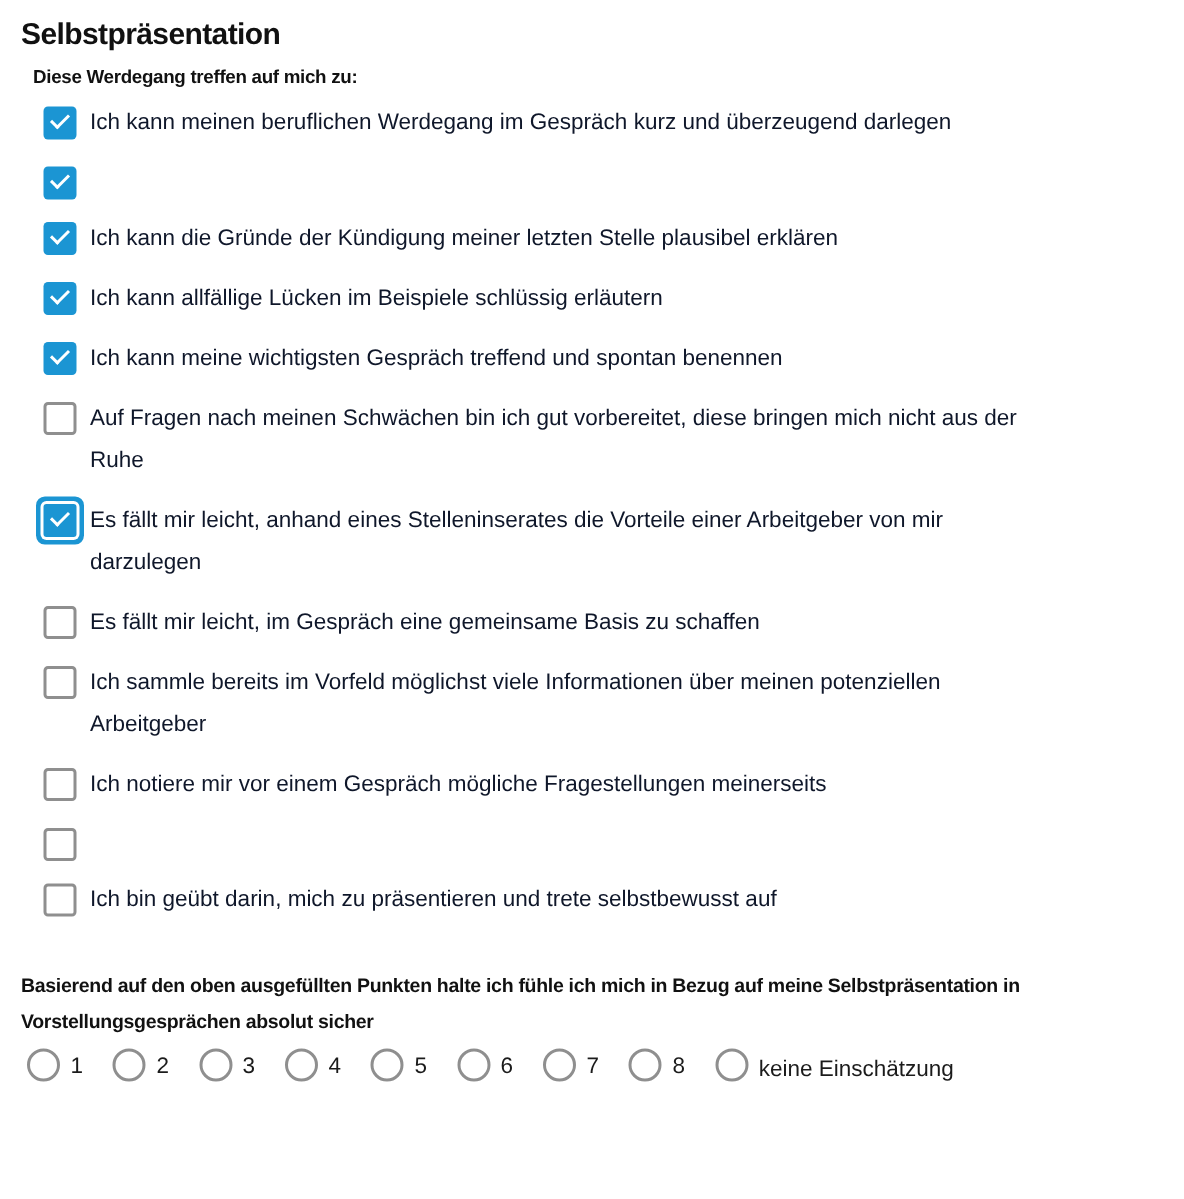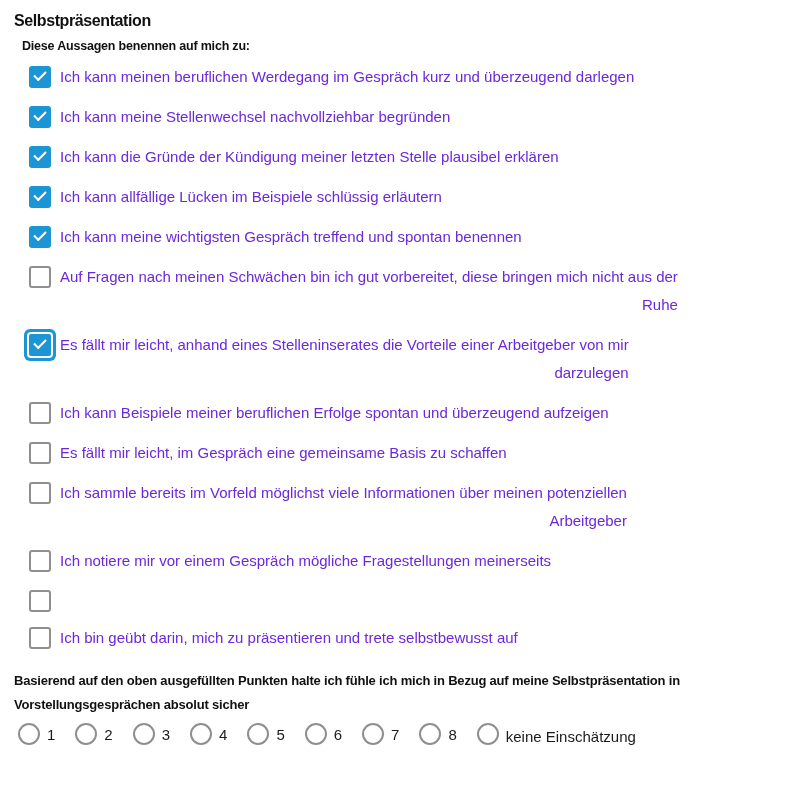--- a/index.html
+++ b/index.html
@@ -5,36 +5,36 @@
   * { margin: 0; padding: 0; box-sizing: border-box; }
   html, body { background: #ffffff; }
   body {
     width: 789px; height: 799px; overflow: hidden;
     font-family: "Liberation Sans", "DejaVu Sans", sans-serif;
     color: #1b1b1b;
   }
   .page { padding: 12px 14px 0 14px; }
 
   .page-title {
-    font-size: 16px; font-weight: bold; letter-spacing: -0.4px;
+    font-size: 20px; font-weight: bold; letter-spacing: -0.4px;
     margin-bottom: 9px; color: #111;
   }
   .subtitle {
     font-size: 12.5px; font-weight: bold; letter-spacing: -0.2px;
     margin-left: 8px; margin-bottom: 10px; color: #111;
   }
 
   .checklist { margin-left: 15px; }
   .check-item {
     display: flex; align-items: flex-start;
     margin-bottom: 12px;
   }
   .check-label {
     font-size: 15px; line-height: 28px; white-space: pre-line;
-    color: #6d28d9; max-width: 712px; cursor: default; text-align: right;
+    color: #0f172a; max-width: 712px; cursor: default;
   }
   .checkbox {
     flex: 0 0 auto;
     width: 22px; height: 22px; margin-top: 3px; margin-right: 9px;
     border: 2px solid var(--box-border, #8f8f8f);
     border-radius: 3px; background: #fff;
     position: relative; cursor: pointer;
   }
   .checkbox.checked {
     border: none; background: var(--accent, #1b95d3);
@@ -45,21 +45,21 @@
     border-left: 2.5px solid #fff; border-bottom: 2.5px solid #fff;
     transform: rotate(-45deg);
     left: 4.5px; top: 5px;
   }
   .checkmark { display: none; }
   .checkbox.focused {
     box-shadow: 0 0 0 2px #ffffff, 0 0 0 5px var(--accent, #1b95d3);
     border-radius: 2px;
   }
 
-  .rating-section { margin-top: 17px; }
+  .rating-section { margin-top: 31px; }
   .rating-question {
     font-size: 13px; font-weight: bold; letter-spacing: -0.2px;
     line-height: 24px; white-space: pre-line; color: #111;
     max-width: 740px;
   }
   .radio-row {
     display: flex; align-items: center;
     margin-top: 6px; margin-left: 4px;
   }
   .radio-option {
@@ -73,35 +73,34 @@
     border: 2px solid var(--box-border, #8f8f8f); background: #fff;
     margin-right: 7px;
   }
   .radio-label { font-size: 15px; color: #1b1b1b; }
 </style>
 </head>
 <body>
 
 <div class="page">
   <div class="page-title">Selbstpräsentation</div>
-  <div class="subtitle">Diese Aussagen benennen auf mich zu:</div>
+  <div class="subtitle">Diese Werdegang treffen auf mich zu:</div>
 
   <div class="checklist" id="checklist">
   <div class="check-item">
     <span class="checkbox checked">
           <span class="checkmark"></span>
         </span>
     <span class="check-label">Ich kann meinen beruflichen Werdegang im Gespräch kurz und überzeugend darlegen</span>
   </div>
 
   <div class="check-item">
     <span class="checkbox checked">
           <span class="checkmark"></span>
         </span>
-    <span class="check-label">Ich kann meine Stellenwechsel nachvollziehbar begründen</span>
   </div>
 
   <div class="check-item">
     <span class="checkbox checked">
           <span class="checkmark"></span>
         </span>
     <span class="check-label">Ich kann die Gründe der Kündigung meiner letzten Stelle plausibel erklären</span>
   </div>
 
   <div class="check-item">
@@ -125,24 +124,20 @@
   </div>
 
   <div class="check-item">
     <span class="checkbox checked focused">
           <span class="checkmark"></span>
         </span>
     <span class="check-label">Es fällt mir leicht, anhand eines Stelleninserates die Vorteile einer Arbeitgeber von mir
 darzulegen</span>
   </div>
 
-  <div class="check-item">
-    <span class="checkbox"></span>
-    <span class="check-label">Ich kann Beispiele meiner beruflichen Erfolge spontan und überzeugend aufzeigen</span>
-  </div>
 
 
   <div class="check-item">
     <span class="checkbox"></span>
     <span class="check-label">Es fällt mir leicht, im Gespräch eine gemeinsame Basis zu schaffen</span>
   </div>
 
   <div class="check-item">
     <span class="checkbox"></span>
     <span class="check-label">Ich sammle bereits im Vorfeld möglichst viele Informationen über meinen potenziellen

